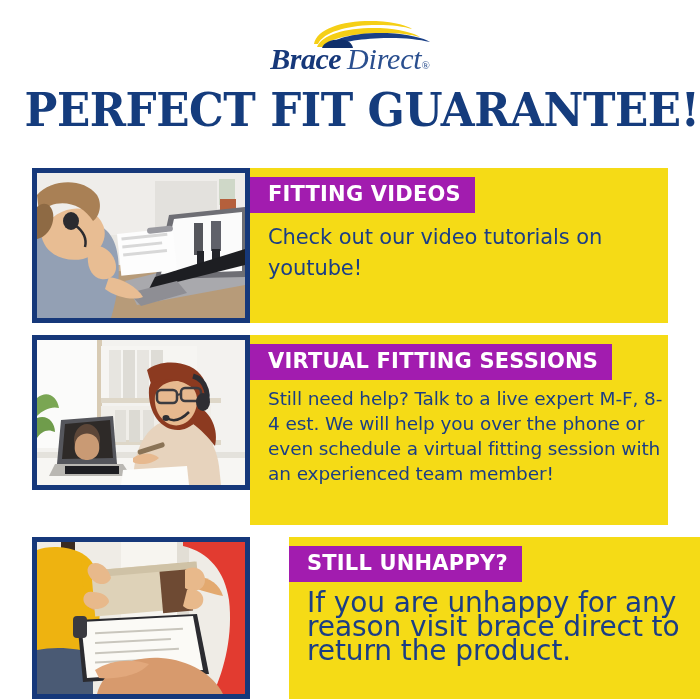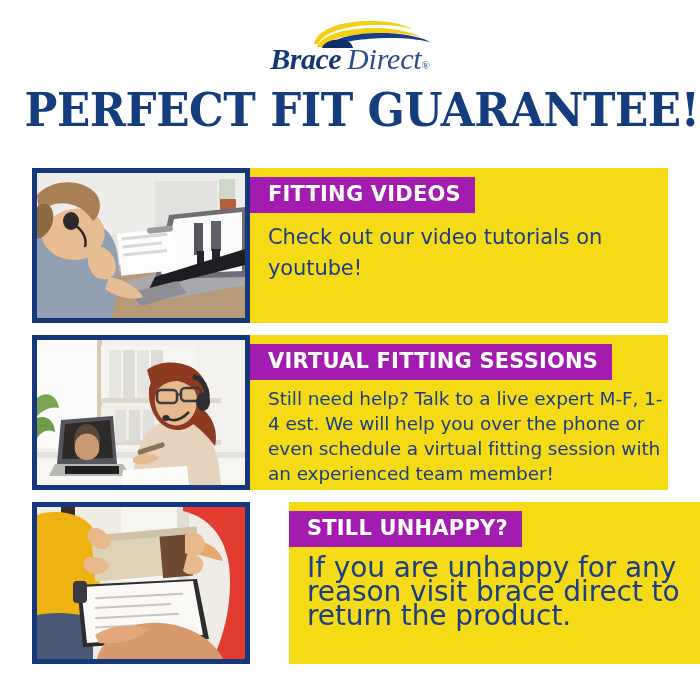--- a/index.html
+++ b/index.html
@@ -147,21 +147,21 @@
     letter-spacing: -0.1px;
   }
   .row-1 .panel-body { font-size: 21px; line-height: 31px; padding-top: 9px; }
   .row-2 .panel-head { font-size: 21px; }
   .row-2 .panel-body { font-size: 18.5px; line-height: 25px; padding-top: 6px; }
   .row-3 .panel-body { font-size: 28px; line-height: 24px; padding-top: 9px; }
 
   .row-1 .photo-frame, .row-2 .photo-frame { height: 155px; }
   .row-3 .photo-frame { height: 162px; }
   .row-1 .panel { height: 155px; }
-  .row-2 .panel { height: 155px; }
+  .row-2 .panel { height: 190px; }
   .row-3 .panel { height: 162px; }
 </style>
 </head>
 <body>
 
 <div class="logo-wrap">
   <svg class="logo-swoosh" viewBox="0 0 150 30">
     <path d="M30 26 C33 10, 60 2, 92 3 C112 4, 124 8, 128 11 C119 8, 104 6.5, 88 7 C62 8, 40 14, 34 26 Z" fill="#f5cf16"></path>
     <path d="M33 29 C38 16, 64 9, 96 10 C116 11, 130 15, 136 19 C126 16, 110 14.5, 94 15 C68 16, 45 20, 39 29 Z" fill="#f5cf16"></path>
     <path d="M42 30 C48 20, 72 14, 103 15 C124 16, 140 20, 146 24 C134 21, 117 19.5, 100 20 C74 21, 54 24, 49 30 Z" fill="#1a3f86"></path>
@@ -259,21 +259,21 @@
           <path d="M152 72 C144 80, 136 82, 130 78" stroke="#2e2e33" stroke-width="2.5" fill="none"></path>
           <ellipse cx="129" cy="78" rx="3.5" ry="3" fill="#2e2e33"></ellipse>
           <path d="M96 118 C104 112, 116 112, 122 118 C116 124, 102 126, 96 122 Z" fill="#e7b98f"></path>
           <rect x="100" y="106" width="28" height="5" rx="2" fill="#8a7356" transform="rotate(-18 114 108)"></rect>
           <path d="M86 130 L150 126 L152 145 L84 145 Z" fill="#fcfcfa"></path>
         </svg>
       </div>
     </div>
     <div class="panel">
       <div class="panel-head">VIRTUAL FITTING SESSIONS</div>
-      <div class="panel-body">Still need help? Talk to a live expert M-F, 1-4 est. We will help you over the phone or even schedule a virtual fitting session with an experienced team member!</div>
+      <div class="panel-body">Still need help? Talk to a live expert M-F, 8-4 est. We will help you over the phone or even schedule a virtual fitting session with an experienced team member!</div>
     </div>
   </div>
 
   <div class="row row-3">
     <div class="photo-frame">
       <div class="photo">
         <svg viewBox="0 0 208 152" preserveAspectRatio="xMidYMid slice">
           <rect x="0" y="0" width="208" height="152" fill="#efece6"></rect>
           <rect x="84" y="0" width="60" height="120" fill="#f7f5f0"></rect>
           <rect x="140" y="0" width="12" height="120" fill="#e2ded5"></rect>

